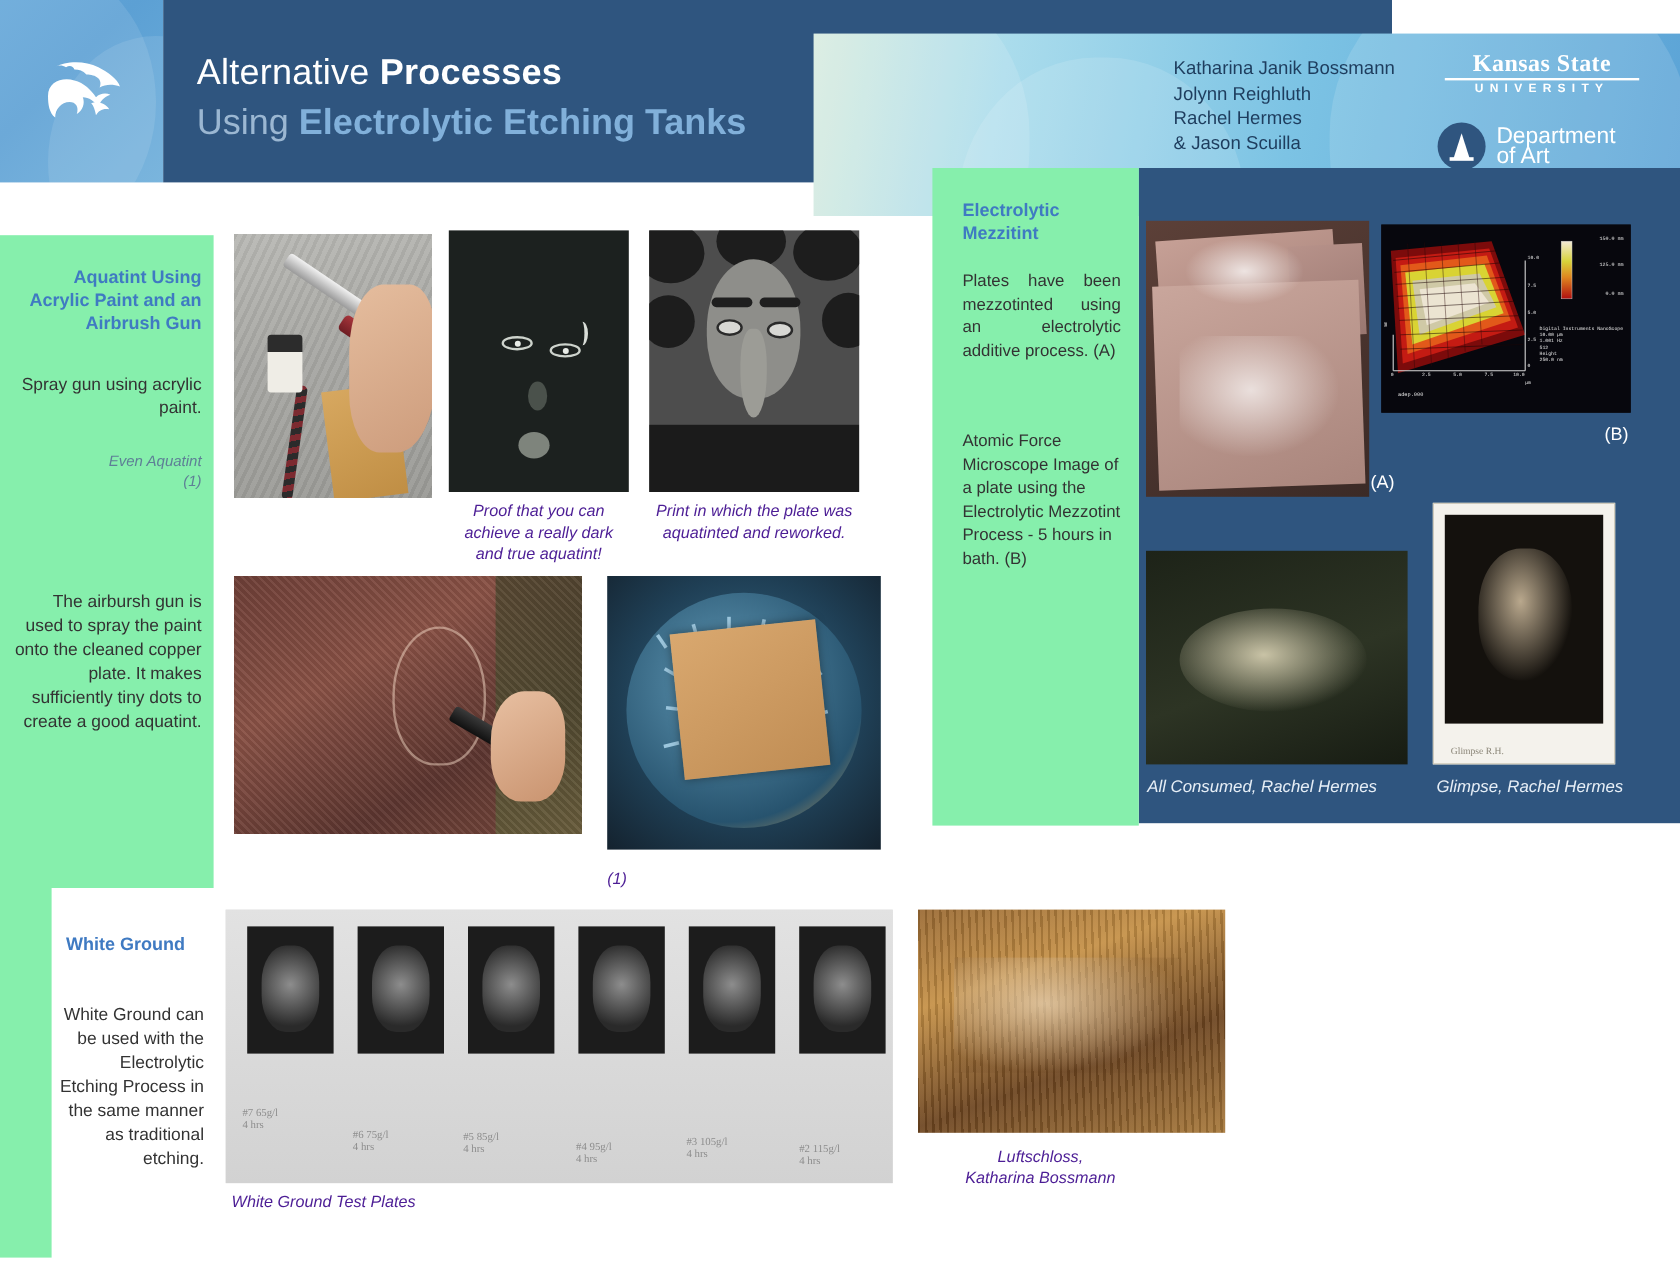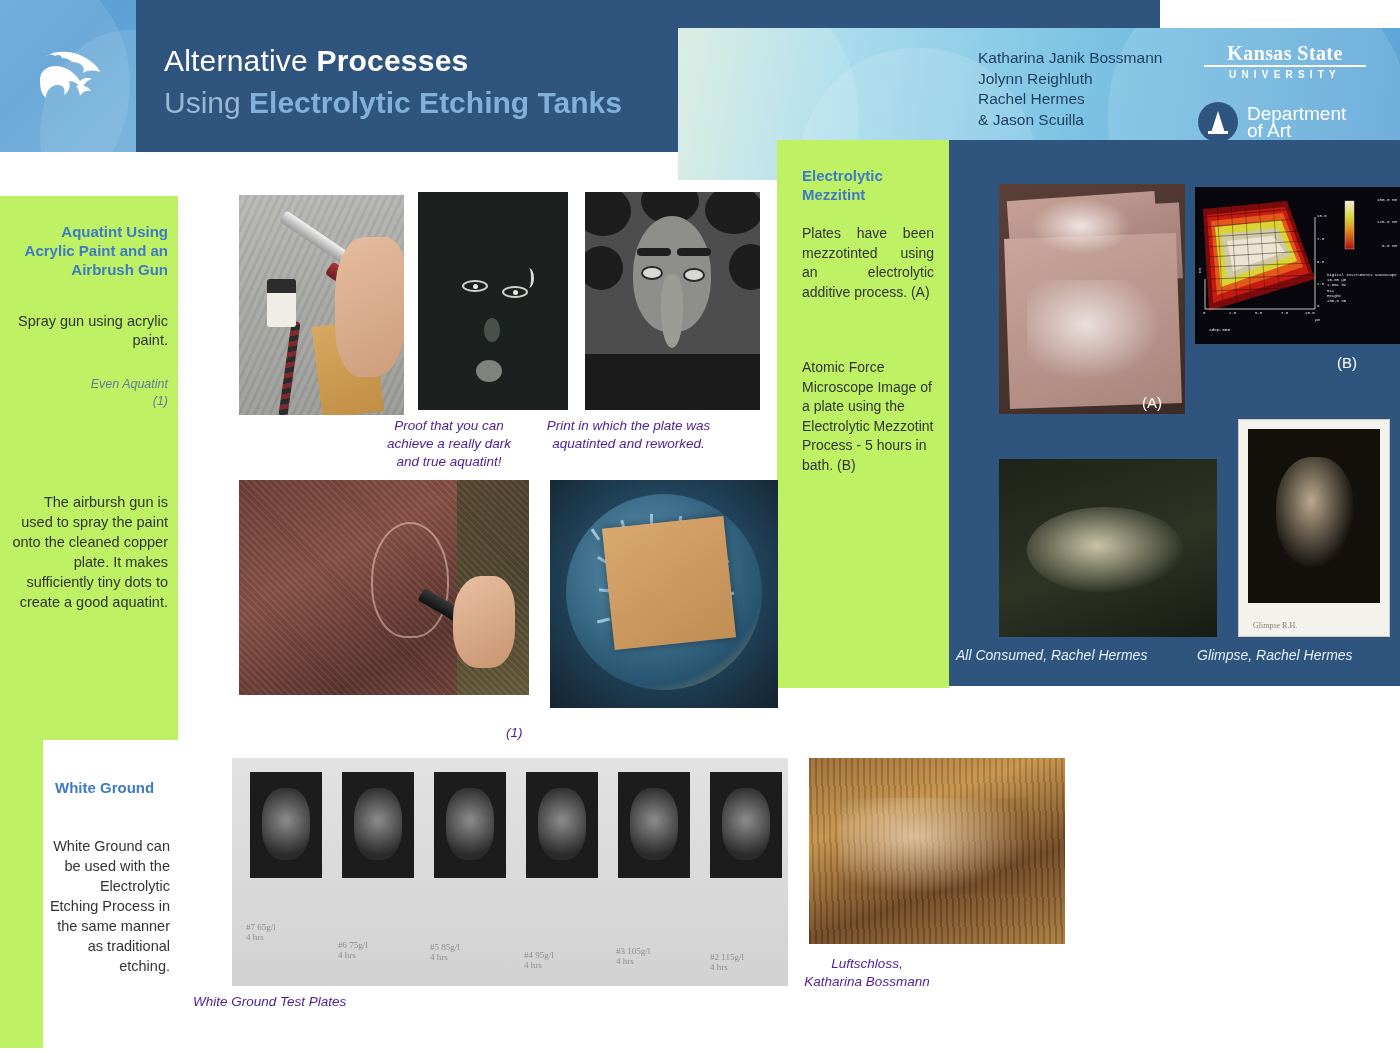--- a/index.html
+++ b/index.html
@@ -68,21 +68,21 @@
   .dept-mark:after{
     content:""; position:absolute; left:13px; top:9px; width:0;height:0;
     border-left:7px solid transparent;border-right:7px solid transparent;border-bottom:22px solid #fff;
   }
   .dept-mark:before{
     content:""; position:absolute; left:10px; top:29px; width:20px;height:3px;background:#fff;z-index:2;
   }
   .dept-txt { color:#ffffff; font-size: 19px; line-height: 17px; }
 
   
-  .green { background: #bef264; }
+  .green { background: #86efac; }
   .panel-aquatint {
     position:absolute; left:0; top:196px; width:178px; height:544px;
   }
   .green-strip {
     position:absolute; left:0; top:740px; width:43px; height:308px;
   }
   .aq-head {
     position:absolute; left:10px; top:26px; width:158px; text-align:right;
     color:#3f7ac2; font-weight:700; font-size:15px; line-height:19px;
   }
@@ -133,21 +133,21 @@
   .tag-A { position:absolute; left:1142px; top:394px; color:#ffffff; font-size:15px;}
   .tag-B { position:absolute; left:1337px; top:354px; color:#ffffff; font-size:15px;}
   .cap-allconsumed {
     position:absolute; left:956px; top:647px; color:#e6eef6; font-size:14px; font-style:italic;
   }
   .cap-glimpse {
     position:absolute; left:1197px; top:647px; color:#e6eef6; font-size:14px; font-style:italic;
   }
 
   
-  .ph { position:absolute; overflow:hidden;margin-left:44px; }
+  .ph { position:absolute; overflow:hidden; }
   .cap { position:absolute; color:#4c1d95; font-size:13.5px; line-height:18px; font-style:italic;text-align:center; }
 
   
   #ph-airbrush { left:195px; top:195px; width:165px; height:220px;
       background: linear-gradient(170deg,#b9b9b5 0%,#a8a8a4 45%,#9b9b97 100%); }
   #ph-airbrush .asphalt{position:absolute;inset:0;background:
       repeating-linear-gradient(115deg, rgba(0,0,0,.05) 0 3px, rgba(255,255,255,.04) 3px 7px);}
   #ph-airbrush .wood{position:absolute;left:78px;top:128px;width:62px;height:92px;
       background:linear-gradient(160deg,#d7a860,#c08e44); transform:rotate(-7deg);}
   #ph-airbrush .gunbody{position:absolute;left:36px;top:40px;width:92px;height:13px;

